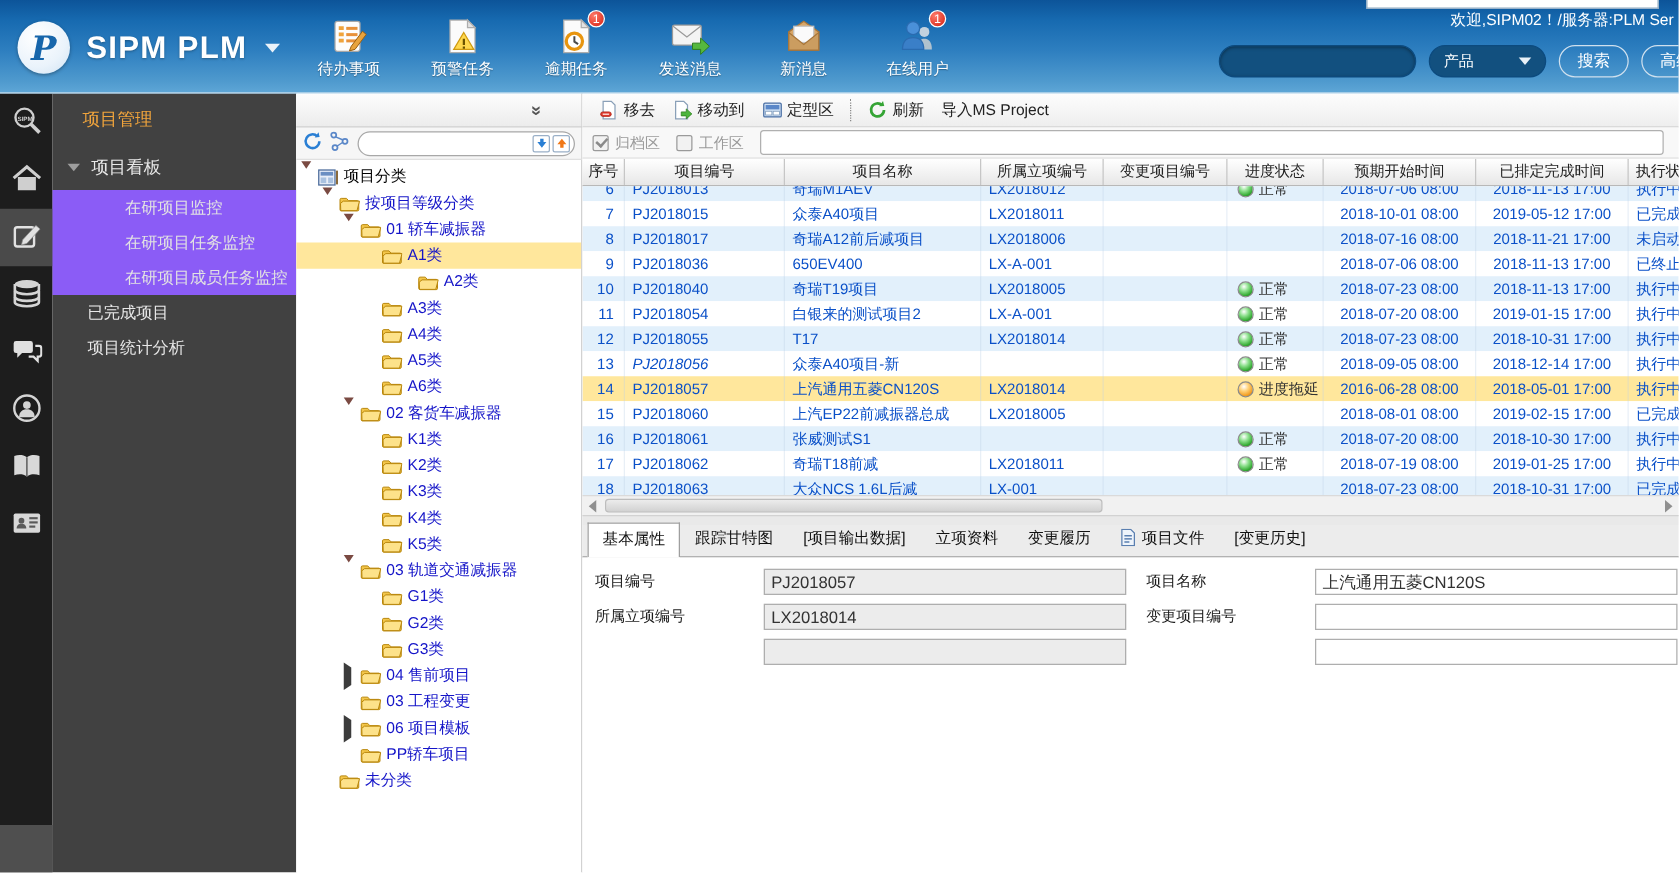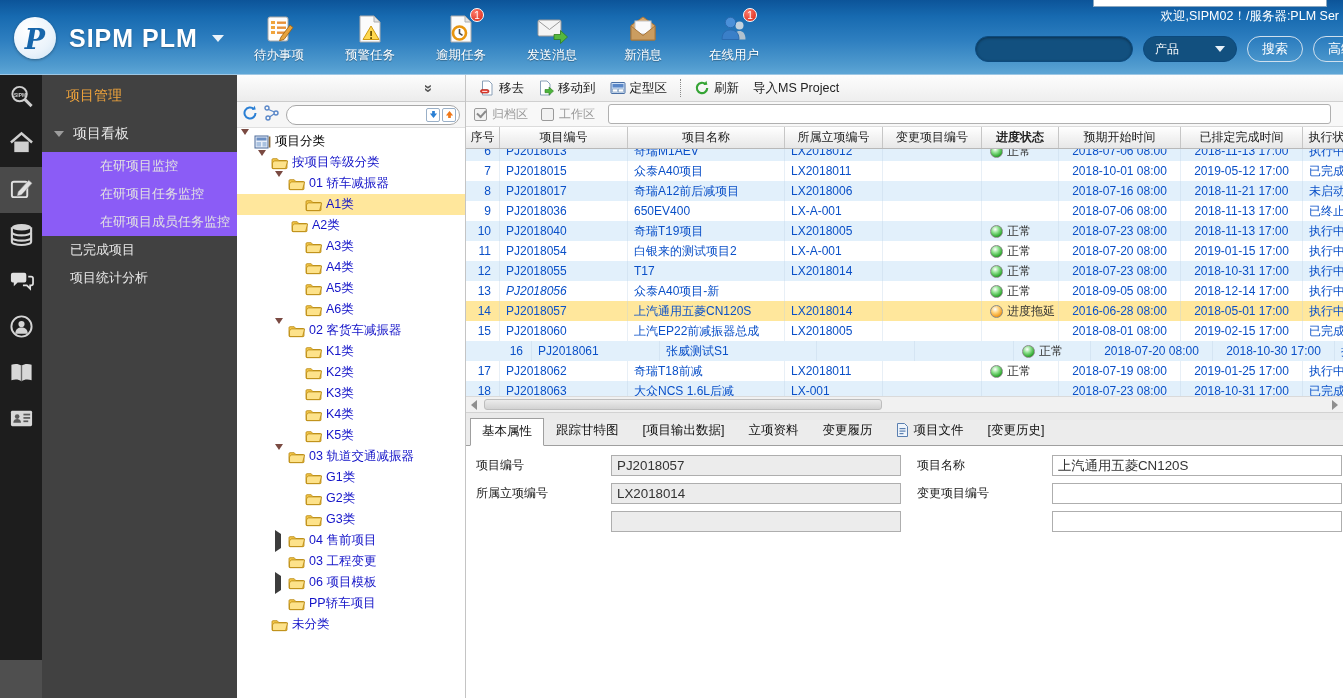--- a/index.html
+++ b/index.html
@@ -342,21 +342,21 @@
       <div class="tnode selected" style="padding-left: 55px;">
         <span class="exp"></span>
         <span style="display: flex;">
           <svg class="ticon" viewBox="0 0 17 13">
             <path d="M1 3.2 a1 1 0 0 1 1-1 h4.2 l1.6 1.8 H15 a1 1 0 0 1 1 1 v6.2 a1 1 0 0 1-1 1 H2 a1 1 0 0 1-1-1 z" fill="#f3c64a" stroke="#b8860b" stroke-width="0.8"></path>
             <path d="M1.4 6.2 L3.6 4.4 H16.6 L14.6 12 H1.6 Z" fill="#fde28a" stroke="#b8860b" stroke-width="0.8"></path>
           </svg>
         </span>
         <span class="tlabel">A1类</span>
       </div>
-      <div class="tnode" style="padding-left: 41px;">
+      <div class="tnode" style="padding-left: 84px;">
         <span class="exp"></span>
         <span style="display: flex;">
           <svg class="ticon" viewBox="0 0 17 13">
             <path d="M1 3.2 a1 1 0 0 1 1-1 h4.2 l1.6 1.8 H15 a1 1 0 0 1 1 1 v6.2 a1 1 0 0 1-1 1 H2 a1 1 0 0 1-1-1 z" fill="#f3c64a" stroke="#b8860b" stroke-width="0.8"></path>
             <path d="M1.4 6.2 L3.6 4.4 H16.6 L14.6 12 H1.6 Z" fill="#fde28a" stroke="#b8860b" stroke-width="0.8"></path>
           </svg>
         </span>
         <span class="tlabel">A2类</span>
       </div>
       <div class="tnode" style="padding-left: 55px;">
@@ -604,21 +604,21 @@
     <span class="cb"></span>
     <span class="cb-label">工作区</span>
     <input class="filter-input" value="" style="">
   </div>
   <div id="thead">
       <div class="hcell" style="width: 34px;">序号</div>
       <div class="hcell" style="width: 128px;">项目编号</div>
       <div class="hcell" style="width: 157px;">项目名称</div>
       <div class="hcell" style="width: 98px;">所属立项编号</div>
       <div class="hcell" style="width: 99px;">变更项目编号</div>
-      <div class="hcell" style="width: 77px; font-weight: bold;">进度状态</div>
+      <div class="hcell" style="width: 77px;">进度状态</div>
       <div class="hcell" style="width: 122px;">预期开始时间</div>
       <div class="hcell" style="width: 122px;">已排定完成时间</div>
       <div class="hcell" style="width: 60px;">执行状态</div>
     </div>
   <div id="tbody">
       <div class="trow alt partial">
         <div class="tcell num" style="width: 34px;">6</div>
         <div class="tcell txt" style="width: 128px;">PJ2018013</div>
         <div class="tcell txt" style="width: 157px;">奇瑞M1AEV</div>
         <div class="tcell txt" style="width: 98px;">LX2018012</div>
@@ -660,21 +660,21 @@
         <div class="tcell txt" style="width: 98px;">LX-A-001</div>
         <div class="tcell txt" style="width: 99px;"></div>
         <div class="tcell" style="width: 77px;"></div>
         <div class="tcell ctr" style="width: 122px;">2018-07-06 08:00</div>
         <div class="tcell ctr" style="width: 122px;">2018-11-13 17:00</div>
         <div class="tcell txt" style="width: 60px;">已终止</div>
       </div>
       <div class="trow alt">
         <div class="tcell num" style="width: 34px;">10</div>
         <div class="tcell txt" style="width: 128px;">PJ2018040</div>
-        <div class="tcell txt" style="width: 157px; font-family: Liberation Mono, monospace;">奇瑞T19项目</div>
+        <div class="tcell txt" style="width: 157px;">奇瑞T19项目</div>
         <div class="tcell txt" style="width: 98px;">LX2018005</div>
         <div class="tcell txt" style="width: 99px;"></div>
         <div class="tcell" style="width: 77px;">
           <span class="orb green"></span>
           <span class="status-txt">正常</span>
         </div>
         <div class="tcell ctr" style="width: 122px;">2018-07-23 08:00</div>
         <div class="tcell ctr" style="width: 122px;">2018-11-13 17:00</div>
         <div class="tcell txt" style="width: 60px;">执行中</div>
       </div>
@@ -739,21 +739,21 @@
         <div class="tcell txt" style="width: 128px;">PJ2018060</div>
         <div class="tcell txt" style="width: 157px;">上汽EP22前减振器总成</div>
         <div class="tcell txt" style="width: 98px;">LX2018005</div>
         <div class="tcell txt" style="width: 99px;"></div>
         <div class="tcell" style="width: 77px;"></div>
         <div class="tcell ctr" style="width: 122px;">2018-08-01 08:00</div>
         <div class="tcell ctr" style="width: 122px;">2019-02-15 17:00</div>
         <div class="tcell txt" style="width: 60px;">已完成</div>
       </div>
       <div class="trow alt">
-        <div class="tcell num" style="width: 34px; margin-left: 32px;">16</div>
+        <div class="tcell num" style="width: 34px;">16</div>
         <div class="tcell txt" style="width: 128px;">PJ2018061</div>
         <div class="tcell txt" style="width: 157px;">张威测试S1</div>
         <div class="tcell txt" style="width: 98px;"></div>
         <div class="tcell txt" style="width: 99px;"></div>
         <div class="tcell" style="width: 77px;">
           <span class="orb green"></span>
           <span class="status-txt">正常</span>
         </div>
         <div class="tcell ctr" style="width: 122px;">2018-07-20 08:00</div>
         <div class="tcell ctr" style="width: 122px;">2018-10-30 17:00</div>

